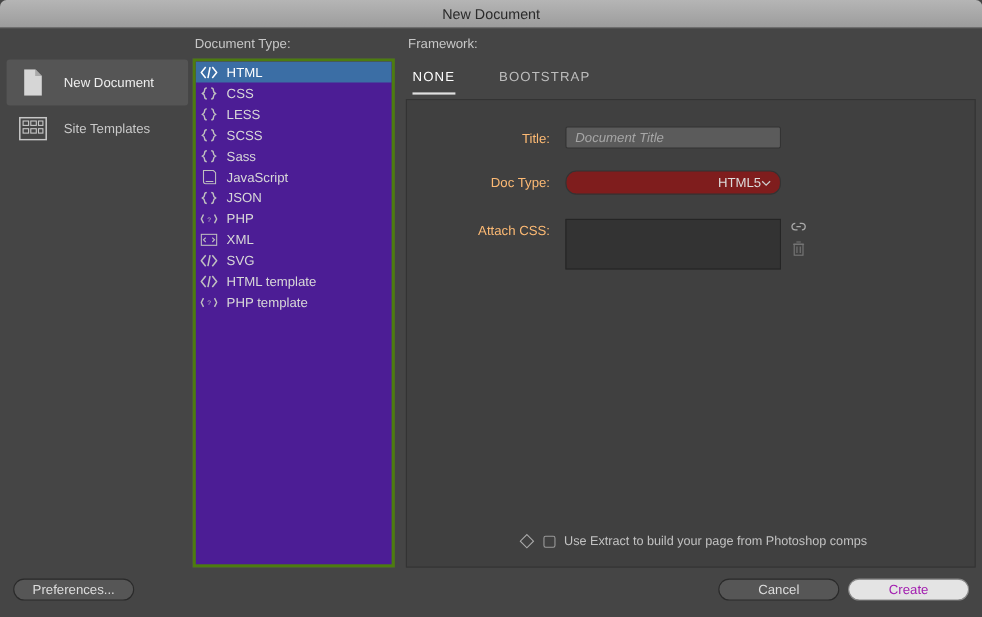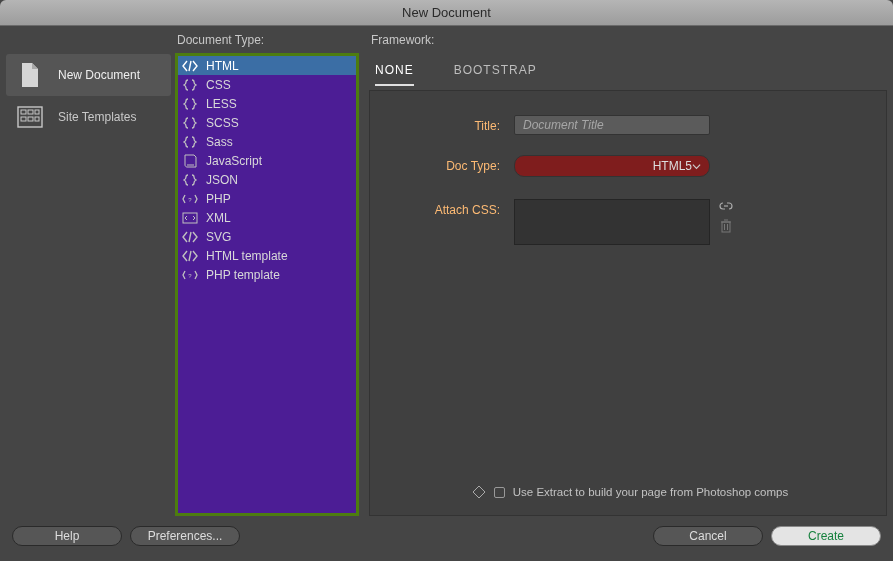--- a/index.html
+++ b/index.html
@@ -28,21 +28,21 @@
   .input-text::placeholder { color: #a6a6a6; }
   .select { width: 196px; height: 22px; background: #7f1d1d; border: 1px solid #333; color: #ddd; font-size: 12px; display: flex; align-items: center; justify-content: flex-end; padding: 0 8px; border-radius: 10px; cursor: pointer; }
   .css-box { width: 196px; height: 46px; background: #333333; border: 1px solid #252525; }
   .sideicons { display: flex; flex-direction: column; gap: 6px; margin-left: 8px; }
   .tool-icon { width: 16px; height: 14px; color: #999; cursor: pointer; display:flex; align-items:center; justify-content:center; }
   .extract-bar { position: absolute; left: 4px; right: 0; bottom: 16px; display: flex; align-items: center; justify-content: center; gap: 8px; color: #c2c2c2; font-size: 11.5px; }
   .checkbox { width: 11px; height: 11px; border: 1px solid #999; border-radius: 2px; display: inline-block; background: transparent; }
   .footer { height: 40px; display: flex; align-items: center; padding: 0 12px; gap: 8px; }
   .footer-spacer { flex: 1; }
   .pill-btn { min-width: 110px; height: 20px; border-radius: 10px; border: 1px solid #2a2a2a; background: #565656; color: #ddd; font-size: 12px; display: flex; align-items: center; justify-content: center; cursor: pointer; }
-  .pill-btn.light { background: #e4e4e4; color: #15803d; border-color: #888; }
+  .pill-btn.light { background: #e4e4e4; color: #a21caf; border-color: #888; }
   svg { display: block; }
 </style>
 </head>
 <body>
 
 <div class="titlebar">New Document</div>
 
 <div class="main">
   <div class="sidebar">
     <div class="side-item selected">
@@ -226,18 +226,17 @@
             </svg>
         </span>
         <span class="checkbox"></span>
         <span>Use Extract to build your page from Photoshop comps</span>
       </div>
     </div>
   </div>
 </div>
 
 <div class="footer">
-  <div class="pill-btn">Help</div>
   <div class="pill-btn">Preferences...</div>
   <div class="footer-spacer"></div>
   <div class="pill-btn">Cancel</div>
   <div class="pill-btn light">Create</div>
 </div>
 
 </body></html>

